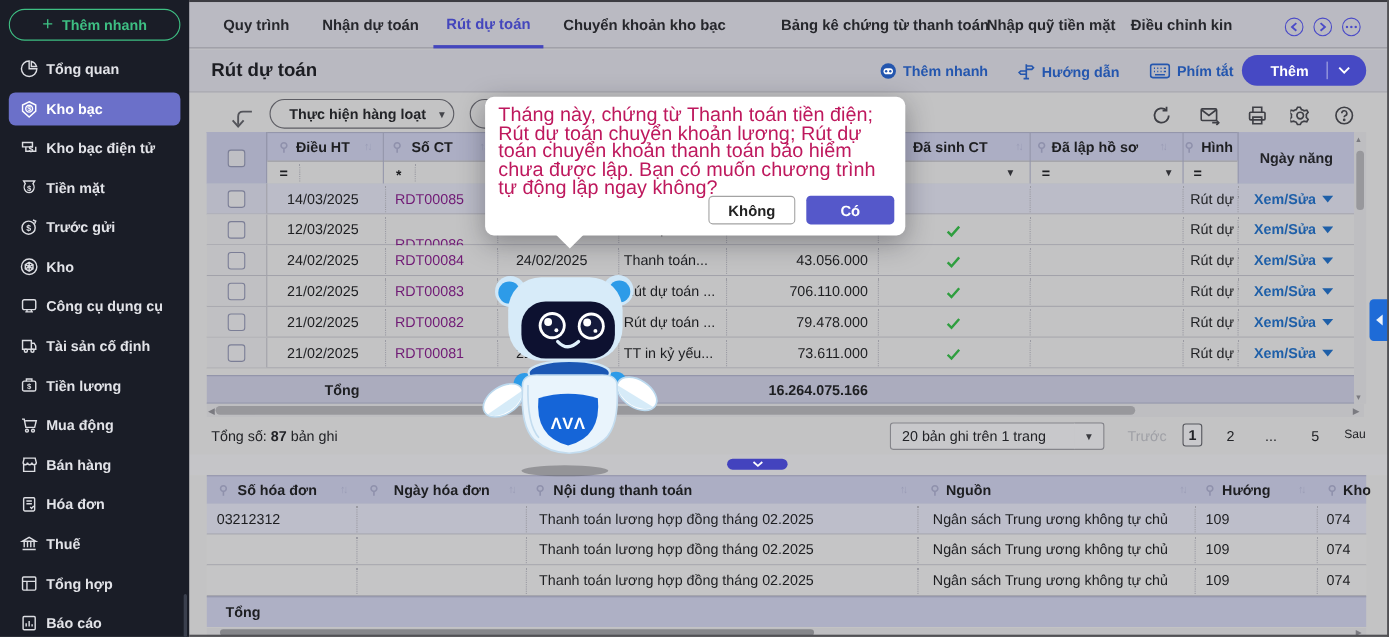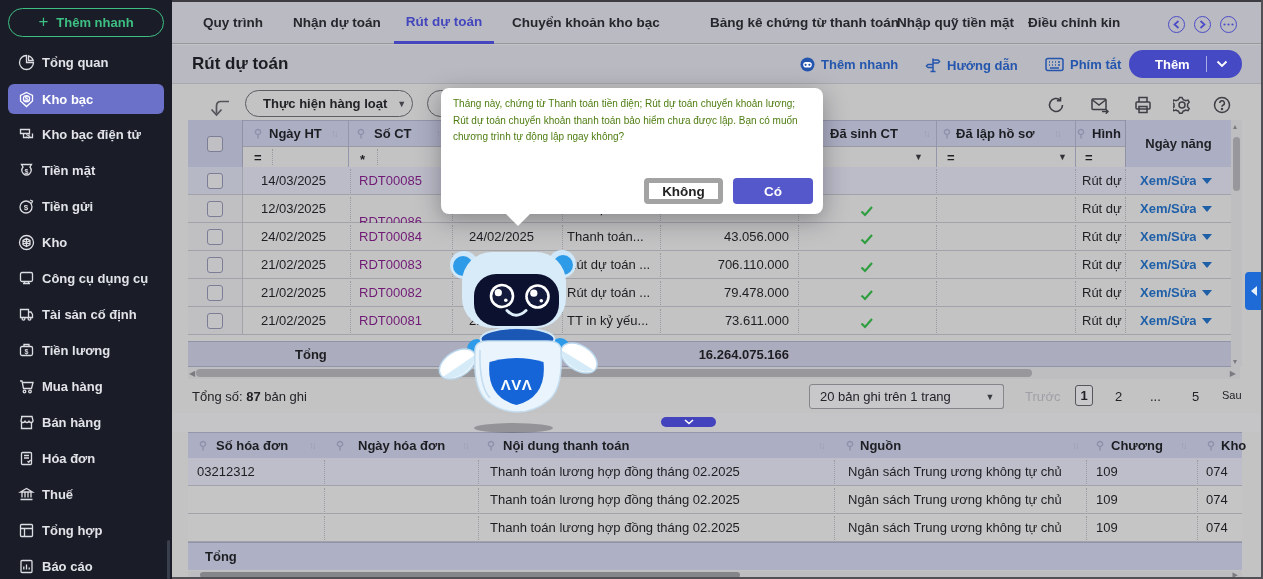--- a/index.html
+++ b/index.html
@@ -34,22 +34,22 @@
 .t-hdr{background:#acaec4;}
 .cellb{position:absolute;display:flex;align-items:center;font-size:13px;color:#1d1e21;white-space:nowrap;overflow:hidden;}
 .bold{font-weight:700;}
 .link{color:#701a75;}
 .glink{color:#1e5fa8;font-weight:700;}
 .chk{width:16px;height:16px;border:1.5px solid #7b7e96;border-radius:3px;background:#c3c3c6;}
 .pin{color:#8f91ac;font-size:11px;}
 .sort{color:#9a9cb6;font-size:10px;letter-spacing:-2px;}
 
 .dialog{position:absolute;left:441px;top:88px;width:382px;height:126px;background:#fff;border-radius:8px;box-shadow:0 6px 24px rgba(20,20,30,.35);z-index:40;}
-.dialog .txt{position:absolute;left:12px;top:8px;width:360px;font-size:10px;line-height:16.5px;color:#4d7c0f;}
-.btn-no{position:absolute;left:203px;top:90px;width:79px;height:26px;background:#fff;border:5px solid #a3a3a3;border-radius:4px;font-size:13.5px;font-weight:700;color:#222;display:flex;align-items:center;justify-content:center;}
+.dialog .txt{position:absolute;left:12px;top:8px;width:360px;font-size:18px;line-height:16.5px;color:#be185d;}
+.btn-no{position:absolute;left:203px;top:90px;width:79px;height:26px;background:#fff;border:1px solid #a3a3a3;border-radius:4px;font-size:13.5px;font-weight:700;color:#222;display:flex;align-items:center;justify-content:center;}
 .btn-yes{position:absolute;left:292px;top:90px;width:80px;height:26px;background:#5558ca;border-radius:4px;font-size:13.5px;font-weight:700;color:#fff;display:flex;align-items:center;justify-content:center;}
 .tail{position:absolute;left:505px;top:213px;width:0;height:0;border-left:13px solid transparent;border-right:13px solid transparent;border-top:13px solid #fff;z-index:40;}
 </style>
 </head>
 <body>
 <div class="app">
   <div class="main">
     <div class="topline"></div>
     <div class="tabbar">
       <div class="tab" style="left:31px;">Quy trình</div>
@@ -140,21 +140,21 @@
   <div class="abs" style="left:188px;top:120px;width:1054px;height:260px;">
 
     <div class="abs t-hdr" style="left:0;top:0;width:1043px;height:47px;border-top:1px solid #9496ab;"></div>
     <div class="abs" style="left:0;top:0;width:55px;height:47px;background:#a9abc1;border-right:1px solid #8f91a6;display:flex;align-items:center;justify-content:center;">
         <div class="chk" style="background:#bfbfc4;"></div>
       </div>
 
     <div class="cellb bold" style="left:66px;top:0;height:26px;">
         <span class="pin">⚲</span>
       </div>
-    <div class="cellb bold" style="left:81px;top:0;height:26px;">Ngày HT</div>
+    <div class="cellb bold" style="left:81px;top:0;height:26px;">Điều HT</div>
     <div class="cellb sort" style="left:143px;top:0;height:26px;">↑↓</div>
     <div class="cellb bold" style="left:169px;top:0;height:26px;">
         <span class="pin">⚲</span>
       </div>
     <div class="cellb bold" style="left:186px;top:0;height:26px;">Số CT</div>
       <div class="cellb sort" style="left:248px;top:0;height:26px;">↑↓</div>
     <div class="cellb bold" style="left:642px;top:0;height:26px;">Đã sinh CT</div>
     <div class="cellb sort" style="left:735px;top:0;height:26px;">↑↓</div>
     <div class="cellb bold" style="left:755px;top:0;height:26px;">
         <span class="pin">⚲</span>
@@ -383,21 +383,21 @@
     <div class="cellb bold" style="left:315px;top:0;height:26px;">Nội dung thanh toán</div>
     <div class="cellb sort" style="left:630px;top:0;height:26px;">↑↓</div>
     <div class="cellb bold" style="left:658px;top:0;height:26px;">
         <span class="pin">⚲</span>
       </div>
     <div class="cellb bold" style="left:672px;top:0;height:26px;">Nguồn</div>
     <div class="cellb sort" style="left:884px;top:0;height:26px;">↑↓</div>
     <div class="cellb bold" style="left:908px;top:0;height:26px;">
         <span class="pin">⚲</span>
       </div>
-    <div class="cellb bold" style="left:923px;top:0;height:26px;">Chương</div>
+    <div class="cellb bold" style="left:923px;top:0;height:26px;">Hướng</div>
     <div class="cellb sort" style="left:992px;top:0;height:26px;">↑↓</div>
     <div class="cellb bold" style="left:1019px;top:0;height:26px;">
         <span class="pin">⚲</span>
       </div>
     <div class="cellb bold" style="left:1033px;top:0;height:26px;">Kho</div>
     <div class="abs" style="left:0;top:26px;width:1054px;height:28px;background:#bdbeca;border-bottom:1px solid #a2a2aa;">
         <div class="abs" style="left:136px;top:2px;width:1px;height:24px;border-left:1px dotted #9a9aa2;"></div>
         <div class="abs" style="left:290px;top:2px;width:1px;height:24px;border-left:1px dotted #9a9aa2;"></div>
         <div class="abs" style="left:646px;top:2px;width:1px;height:24px;border-left:1px dotted #9a9aa2;"></div>
         <div class="abs" style="left:898px;top:2px;width:1px;height:24px;border-left:1px dotted #9a9aa2;"></div>
@@ -469,21 +469,21 @@
           <text x="8.5" y="11.5" font-size="7" fill="#dcdde2" stroke="none" text-anchor="middle">$</text>
         </svg>
         <span>Tiền mặt</span>
       </div>
     <div class="mi" style="top:191px;">
         <svg viewBox="0 0 17 17" fill="none" stroke="#dcdde2" stroke-width="1.3">
           <circle cx="8" cy="9" r="6"></circle>
           <text x="8" y="12" font-size="8" fill="#dcdde2" stroke="none" text-anchor="middle">$</text>
           <path d="M12 2 l2.5 1 l-1 2.5"></path>
         </svg>
-        <span>Tiền gửi</span>
+        <span>Trước gửi</span>
       </div>
     <div class="mi" style="top:227px;">
         <svg viewBox="0 0 17 17" fill="none" stroke="#dcdde2" stroke-width="1.3">
           <circle cx="8.5" cy="8.5" r="7"></circle>
           <path d="M8.5 4.5 l3.5 2 v4 l-3.5 2 l-3.5 -2 v-4 z M8.5 4.5 v8 M5 6.5 l7 4 M12 6.5 l-7 4"></path>
         </svg>
         <span>Kho</span>
       </div>
     <div class="mi" style="top:263px;">
         <svg viewBox="0 0 17 17" fill="none" stroke="#dcdde2" stroke-width="1.3">
@@ -507,21 +507,21 @@
           <text x="8.5" y="11.5" font-size="7" fill="#dcdde2" stroke="none" text-anchor="middle">$</text>
         </svg>
         <span>Tiền lương</span>
       </div>
     <div class="mi" style="top:371px;">
         <svg viewBox="0 0 17 17" fill="none" stroke="#dcdde2" stroke-width="1.3">
           <path d="M2 3 h2 l1.5 7.5 h8 l1.5 -6 h-10"></path>
           <circle cx="6.5" cy="13.5" r="1.3"></circle>
           <circle cx="12" cy="13.5" r="1.3"></circle>
         </svg>
-        <span>Mua hàng</span>
+        <span>Mua động</span>
       </div>
     <div class="mi" style="top:443px;">
         <svg viewBox="0 0 17 17" fill="none" stroke="#dcdde2" stroke-width="1.3">
           <rect x="3.5" y="2.5" width="10" height="12" rx="1"></rect>
           <path d="M6 5.5 h5 M6 8 h5 M9.5 11 l1.2 1.2 l2 -2.2"></path>
         </svg>
         <span>Hóa đơn</span>
       </div>
     <div class="mi" style="top:407px;">
         <svg viewBox="0 0 17 17" fill="none" stroke="#dcdde2" stroke-width="1.3">

